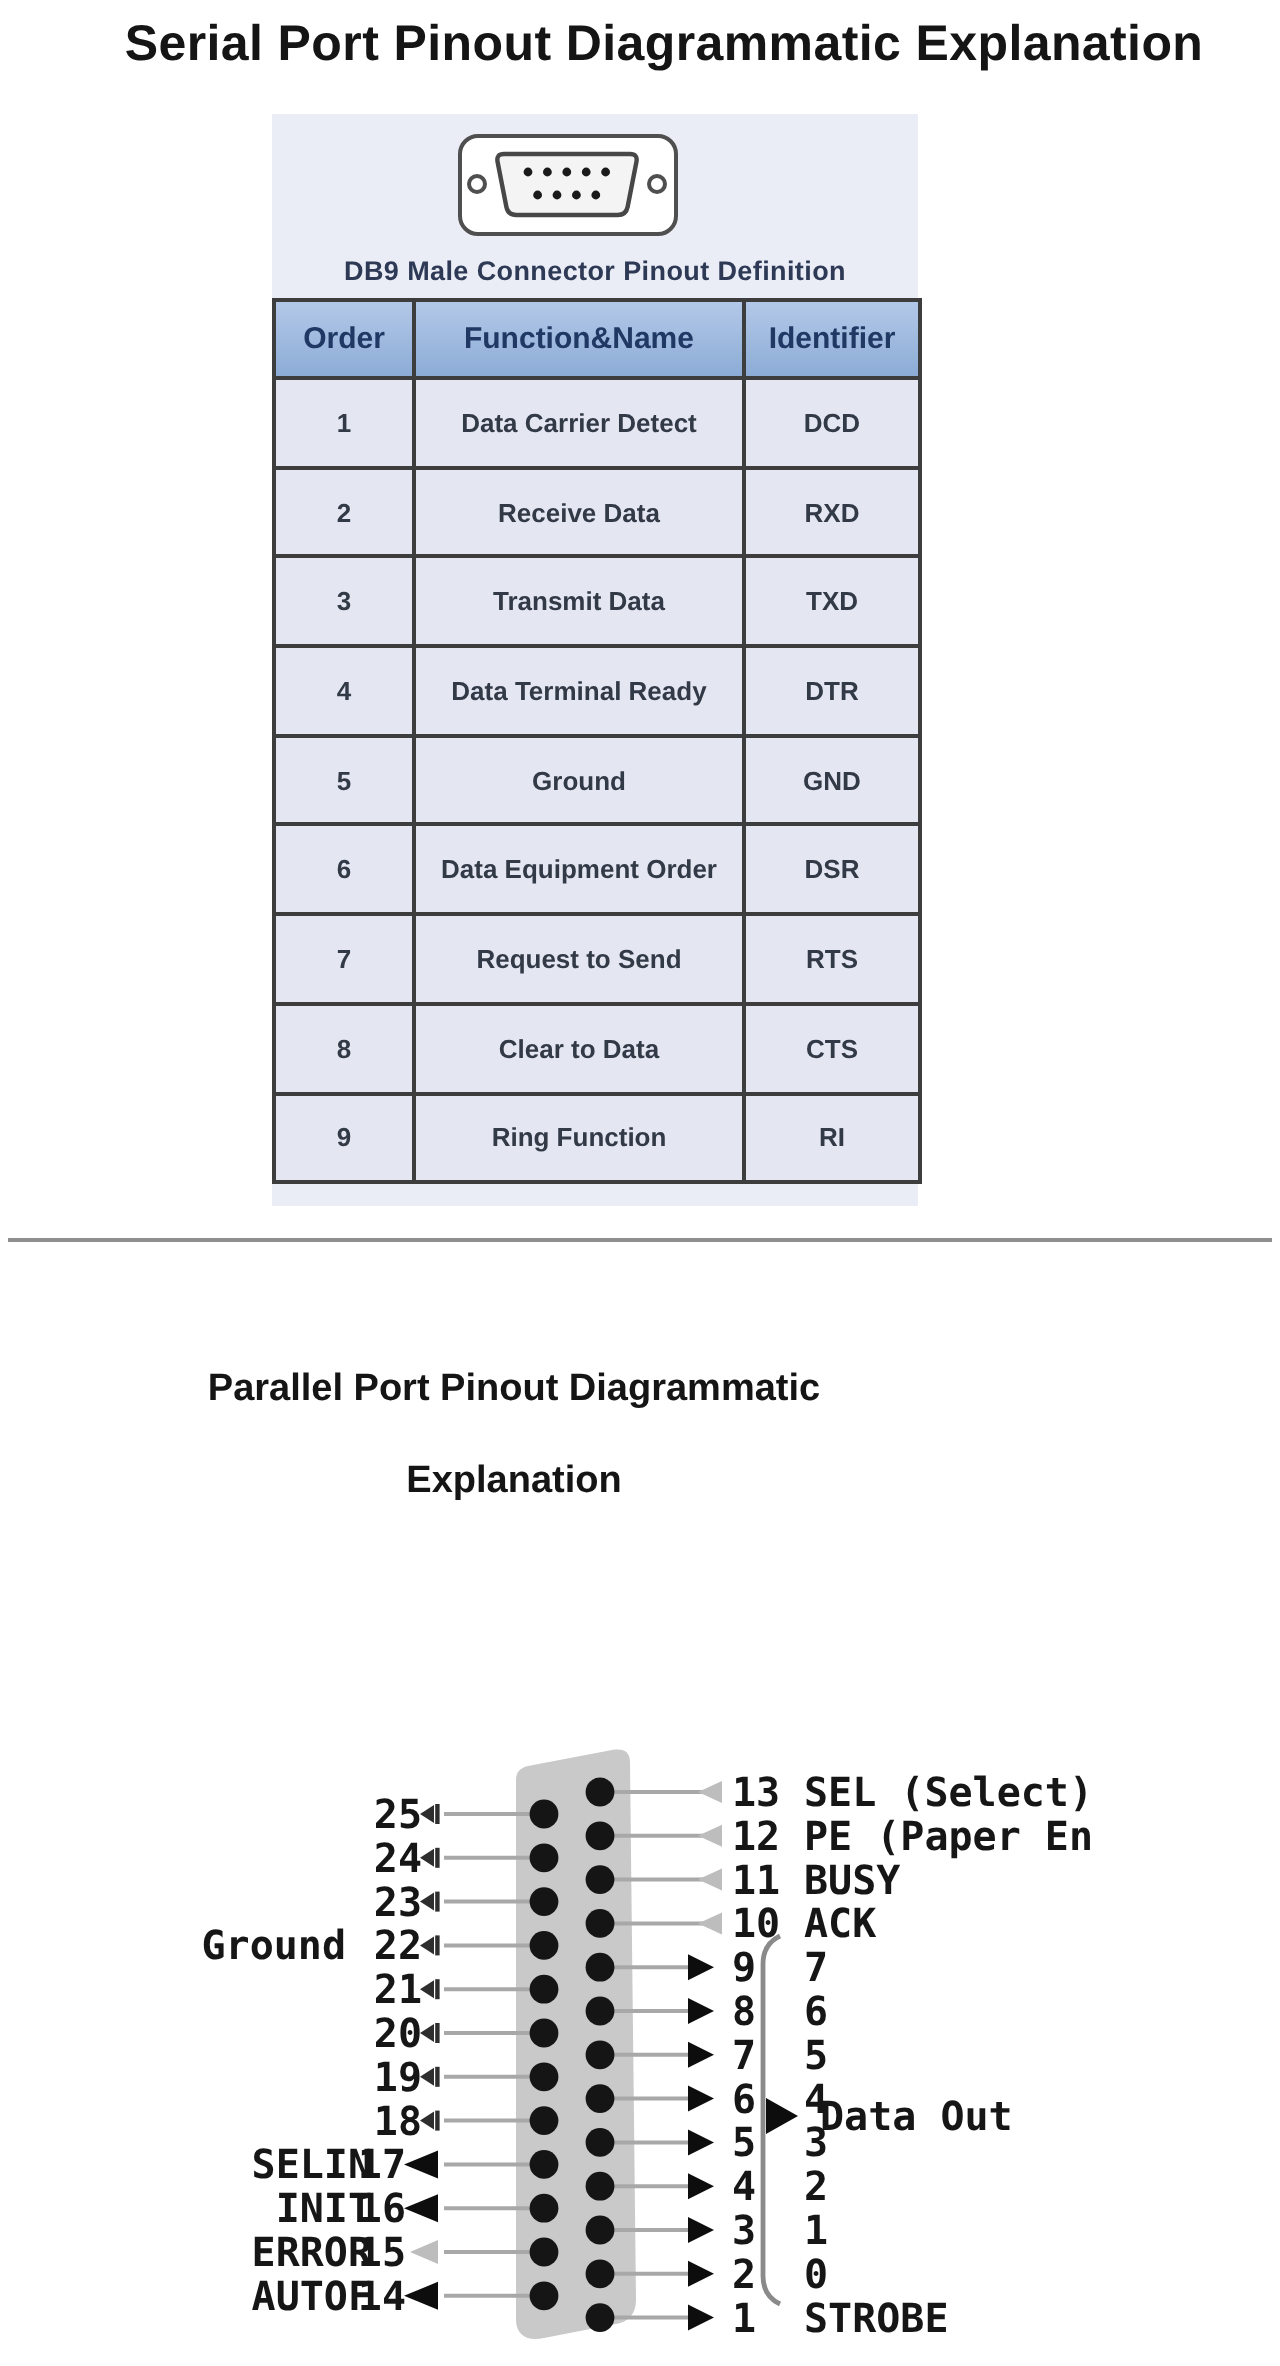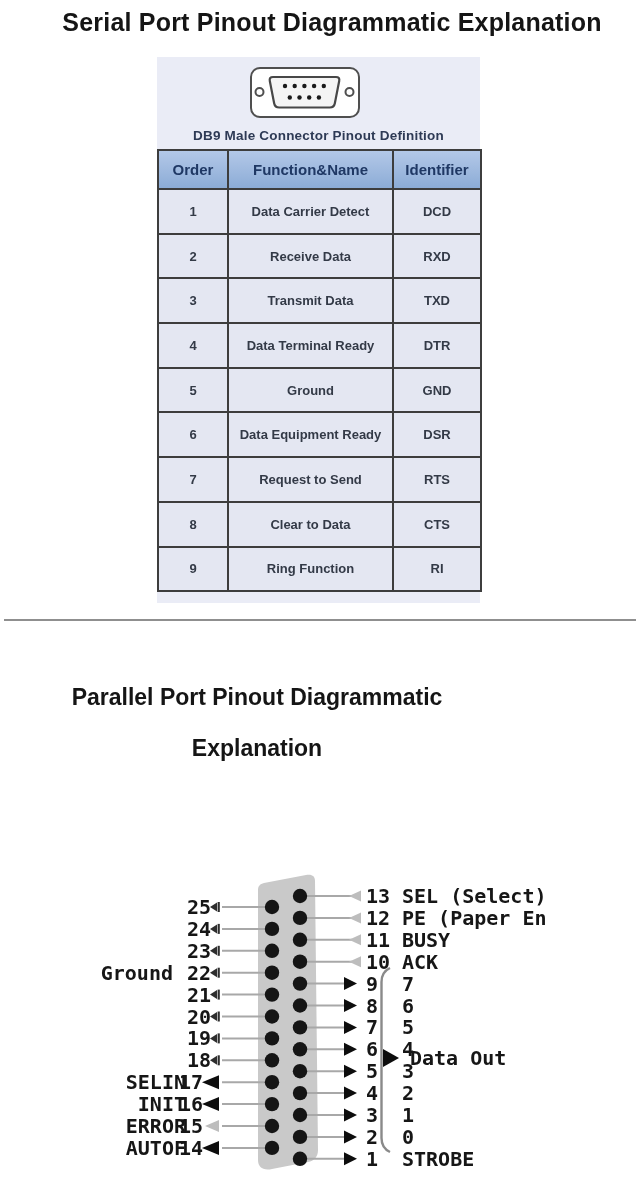--- a/index.html
+++ b/index.html
@@ -9,21 +9,21 @@
   html,body{margin:0;padding:0;}
   body{
     width:640px;height:1183px;background:#ffffff;position:relative;overflow:hidden;
     font-family:"Liberation Sans", sans-serif;
   }
   .title1{
     position:absolute;top:8px;left:12px;width:640px;text-align:center;
     font-size:25px;font-weight:bold;color:#151515;letter-spacing:0.2px;
   }
   .card{
-    position:absolute;left:157px;top:57px;width:323px;height:546px;
+    position:absolute;left:136px;top:57px;width:323px;height:546px;
     background:var(--card-bg);
   }
   .conn-box{
     position:absolute;left:93px;top:10px;width:110px;height:51px;
     background:#ffffff;border:2.5px solid #4f4f4f;border-radius:10px;box-sizing:border-box;
   }
   .caption{
     position:absolute;top:71px;left:0;width:100%;text-align:center;
     font-size:13.5px;font-weight:bold;color:#2e3a55;letter-spacing:0.2px;
   }
@@ -37,21 +37,21 @@
   table.pinout td{
     height:42.7px;background:var(--row-bg);font-size:13px;font-weight:bold;
     color:#333a47;text-align:center;
   }
   table.pinout th, table.pinout td{border:2px solid var(--tbl-border);padding:0;margin-top:47px;}
   .divider{
     position:absolute;top:619px;left:4px;width:632px;height:2px;background:var(--divider);
   }
   .title2{
     position:absolute;top:684px;left:0;width:514px;text-align:center;
-    font-size:23px;font-weight:bold;color:#151515;
+    font-size:19px;font-weight:bold;color:#151515;
   }
   .title2 .l2{margin-top:24px;}
   .diagram-wrap{position:absolute;left:0;top:860px;width:535px;height:323px;}
   .dtext{
     font-family:"DejaVu Sans Mono", monospace;font-weight:bold;font-size:20px;fill:#161616;
   }
 </style>
 </head>
 <body style="background: rgb(255, 255, 255);">
 
@@ -112,21 +112,21 @@
           <td>Data Terminal Ready</td>
           <td>DTR</td>
         </tr>
         <tr>
           <td>5</td>
           <td>Ground</td>
           <td>GND</td>
         </tr>
         <tr>
           <td>6</td>
-          <td>Data Equipment Ready</td>
+          <td>Data Equipment Order</td>
           <td>DSR</td>
         </tr>
         <tr>
           <td>7</td>
           <td>Request to Send</td>
           <td>RTS</td>
         </tr>
         <tr>
           <td>8</td>
           <td>Clear to Data</td>

